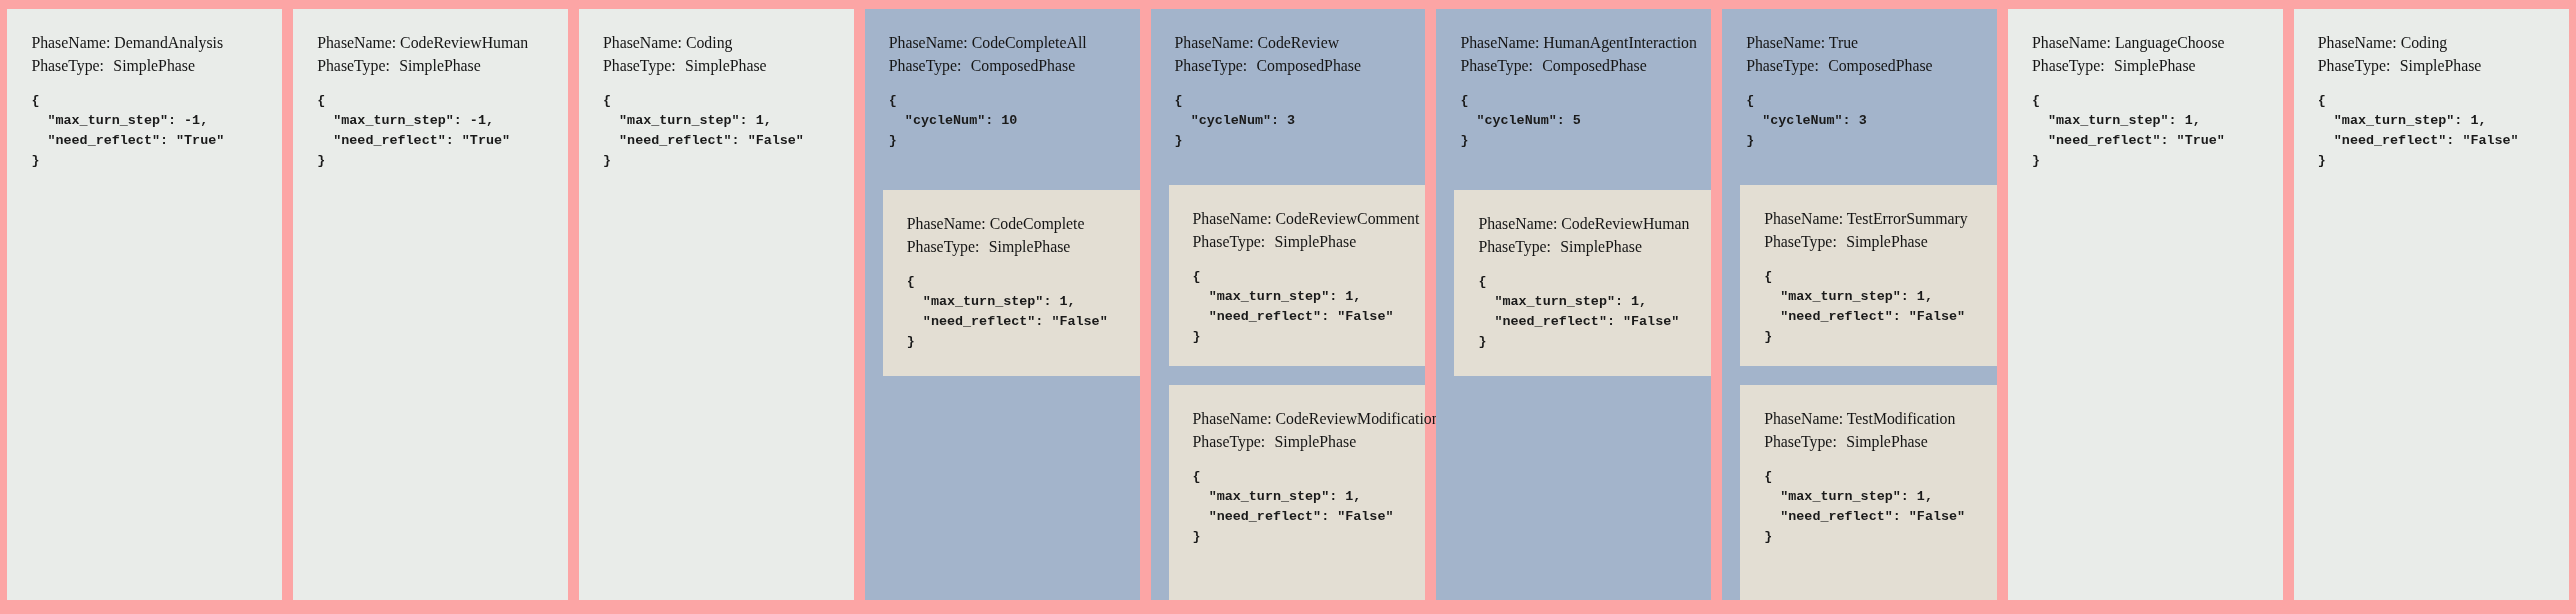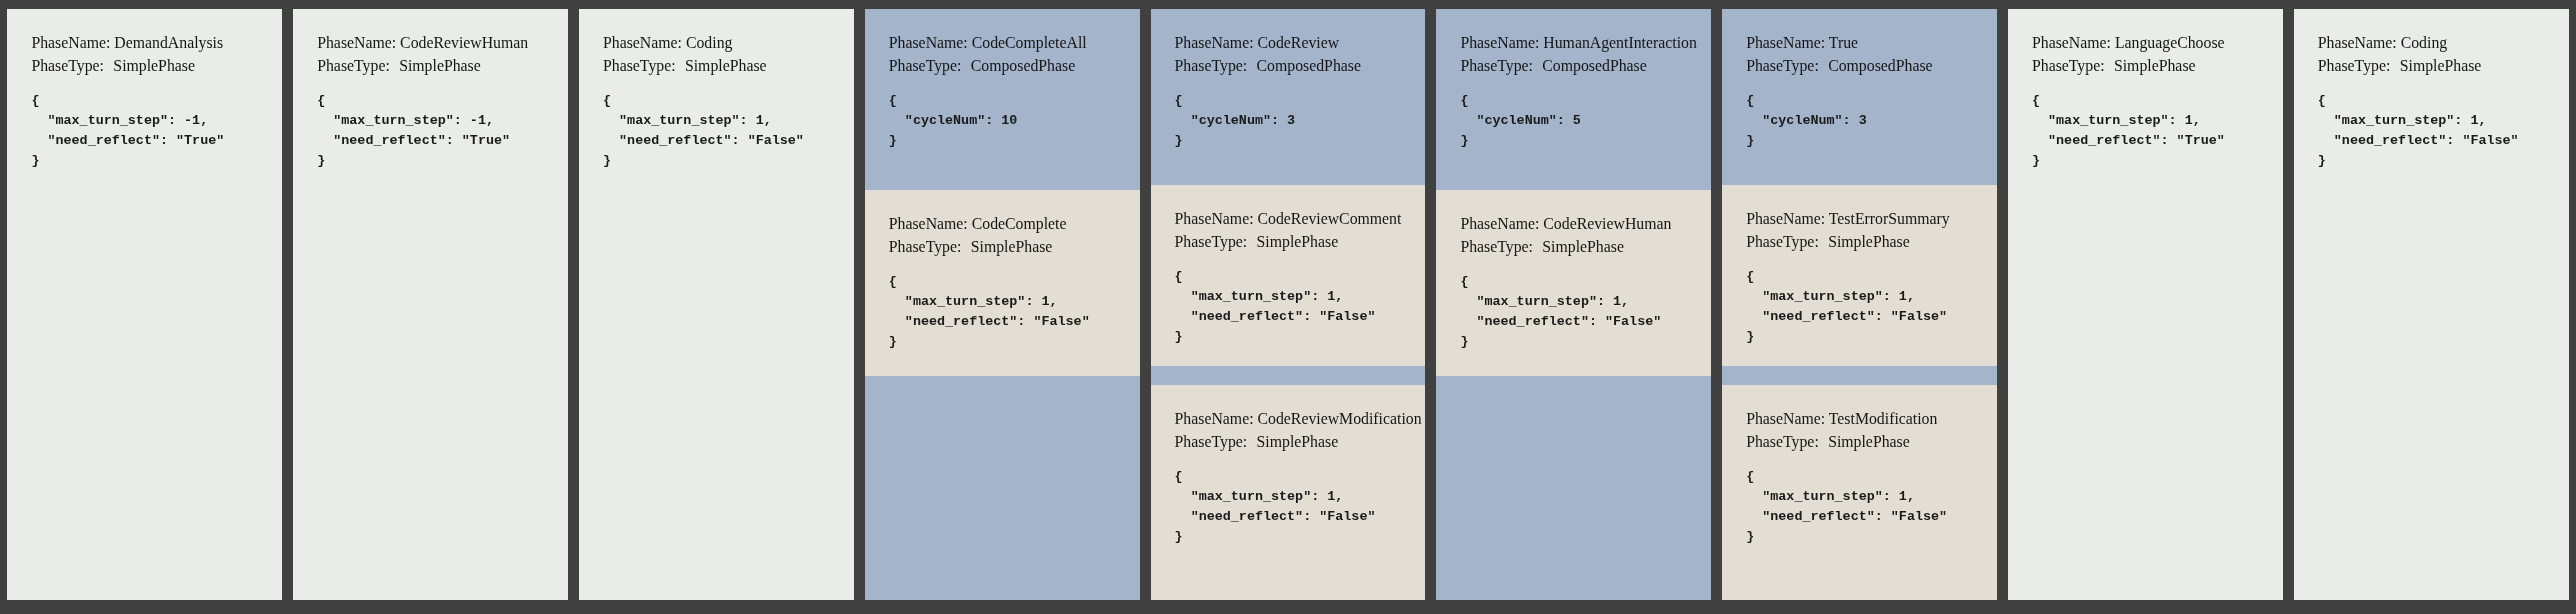--- a/index.html
+++ b/index.html
@@ -5,39 +5,39 @@
   html,body{margin:0;padding:0;}
   body{
     width:2576px;height:614px;
     background:#000000;
     font-family:"Liberation Serif", serif;
     overflow:hidden;
   }
   .board{
     box-sizing:border-box;
     width:2576px;height:614px;
-    background:#404040;
+    background:#fca5a5;
     display:flex;
     gap:11px;
     padding:9.3px 7.4px 14px 7.4px;
   }
   .col{
     flex:1 1 0;
     display:flex;
     flex-direction:column;
     min-width:0;
   }
   .col.simple{ background:#e9ece9; }
   .col.composed{ background:#a3b4cb; }
   .sec{
     box-sizing:border-box;
     padding:22px 15px 0 24px;
   }
   .sec.head{ height:181px; }
-  .sec.nested{ background:#e3ded3; }
+  .sec.nested{ background:#e3ded3;margin-left:18px; }
   .sec.nested1{ height:186px; }
   .sec.nested2{ height:221px; }
   .spacer{ height:20.4px; }
   .meta-row{
     line-height:23px;
     font-size:15.8px;
     color:#151515;
     white-space:nowrap;
   }
   .meta-label{

